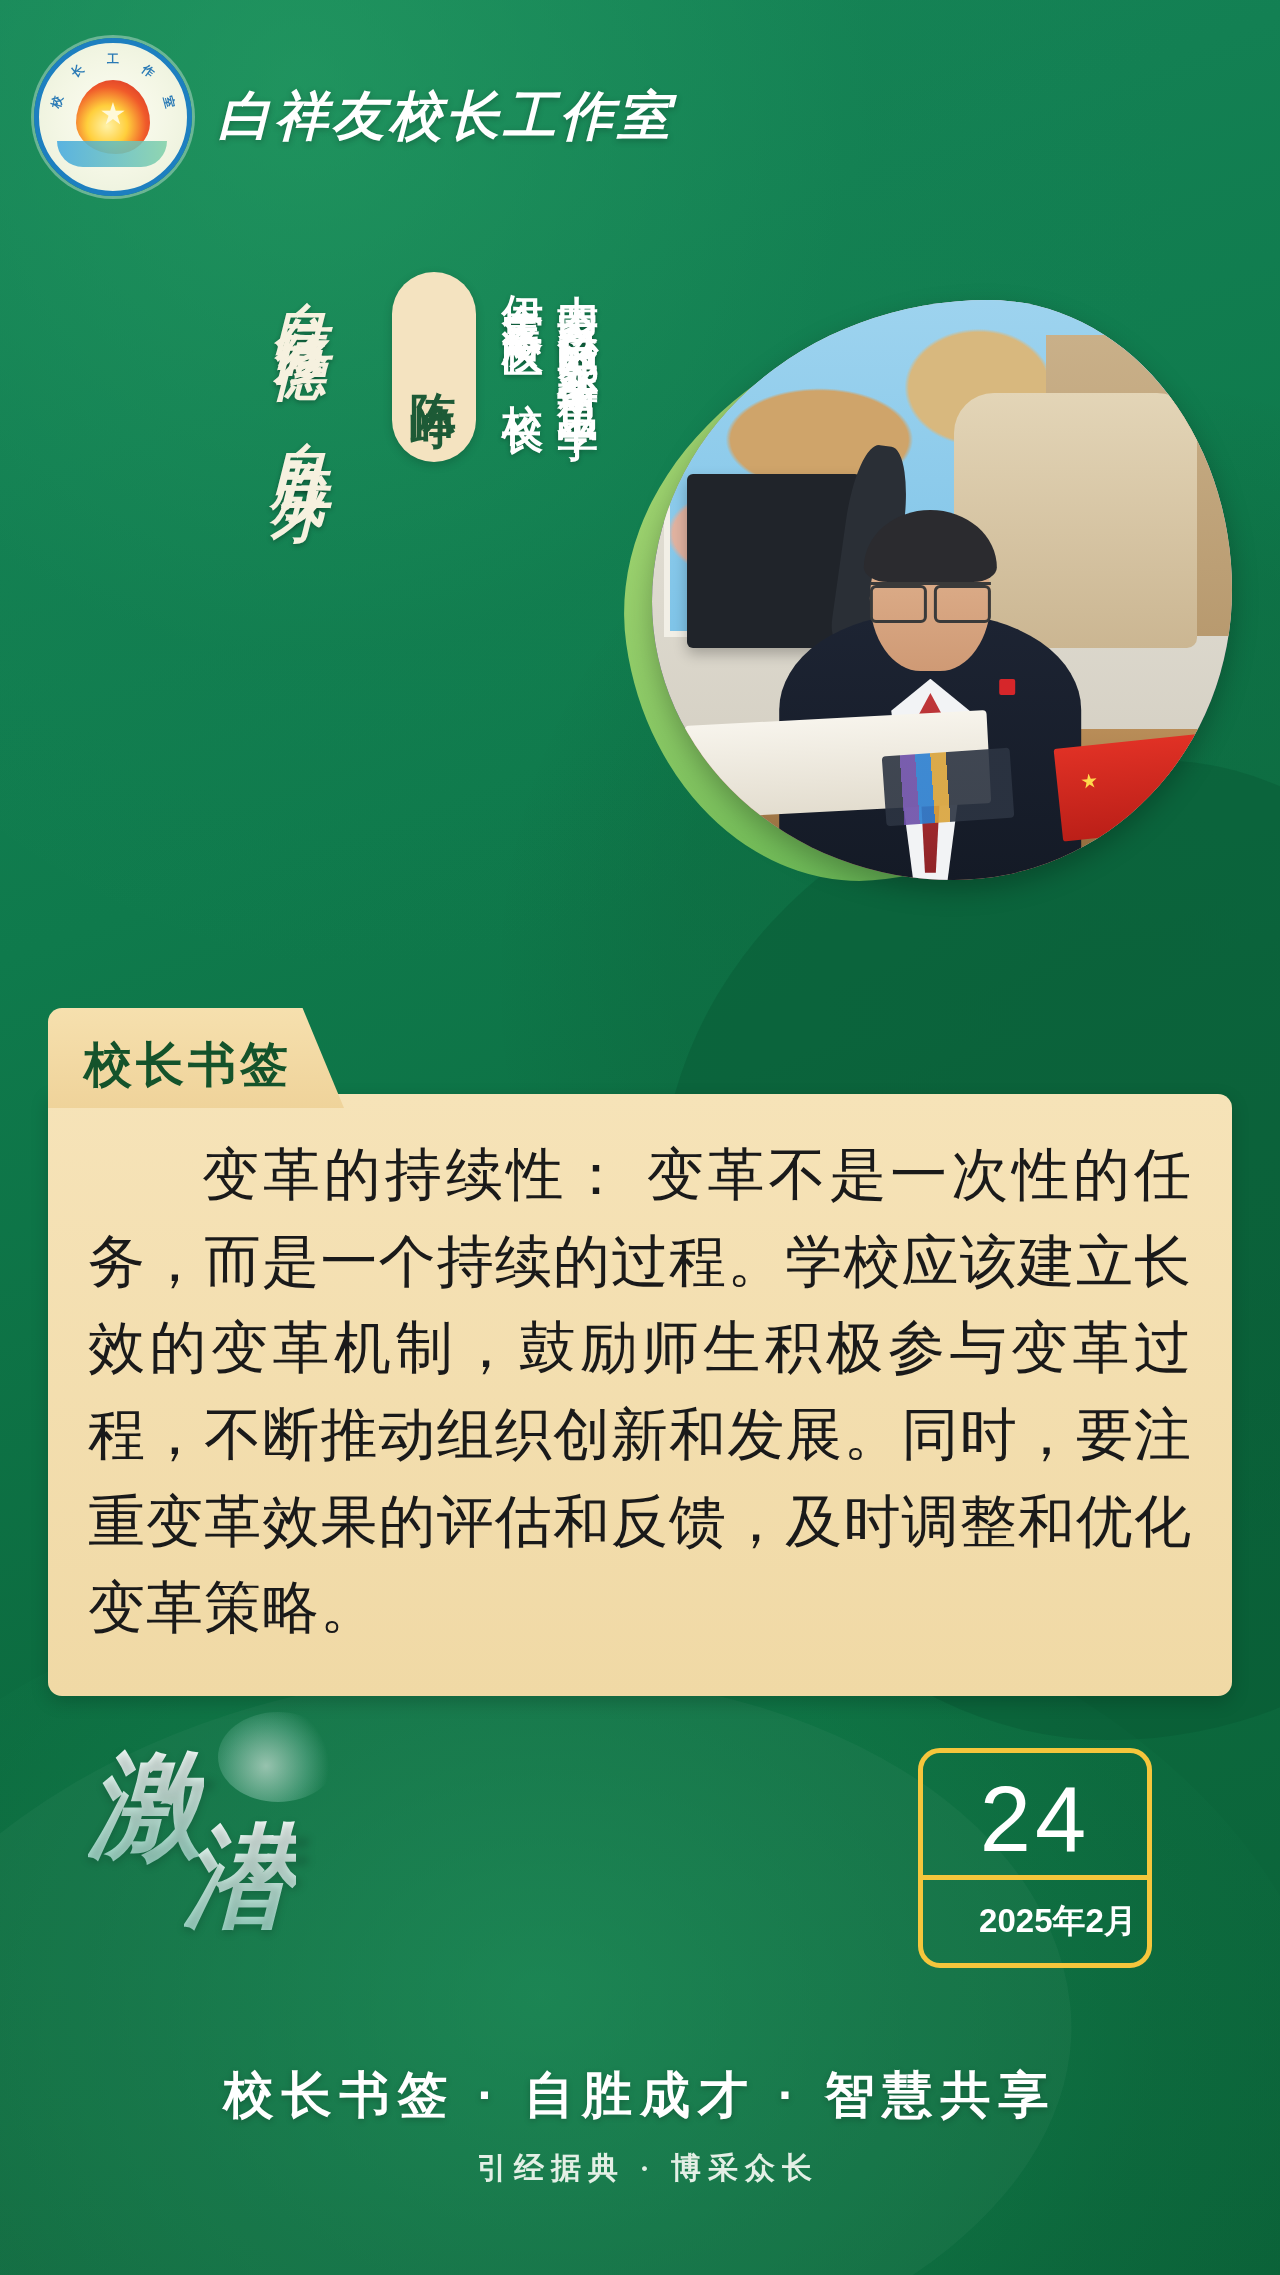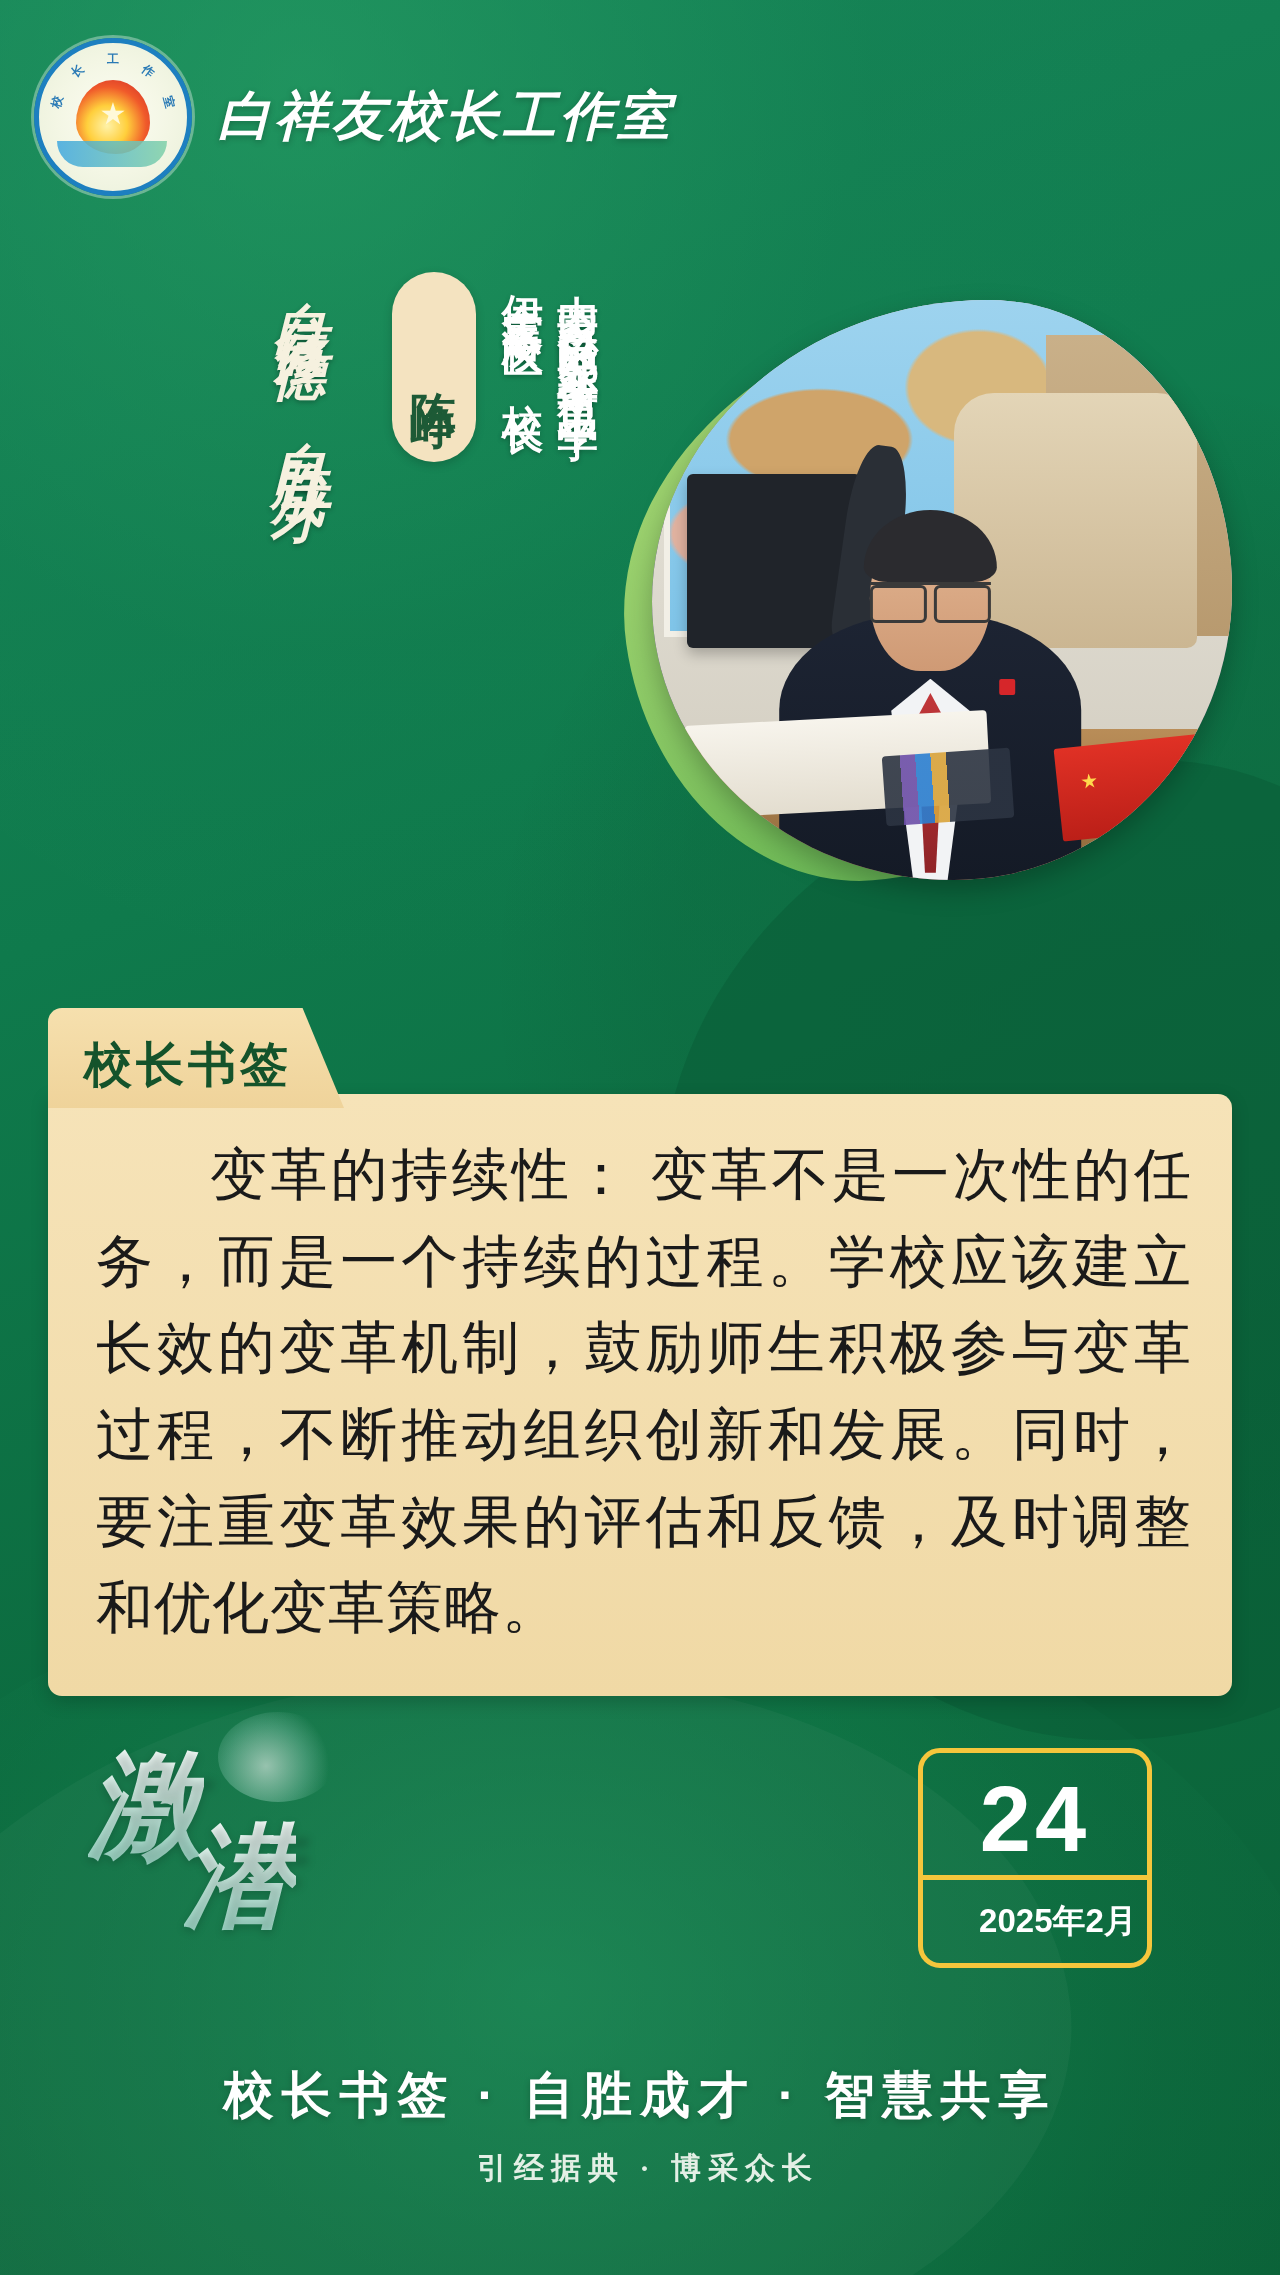--- a/index.html
+++ b/index.html
@@ -451,21 +451,20 @@
     box-shadow: 0 6px 18px rgba(0,0,0,0.18);
   }
   .card-text {
     color: #1a1a1a;
     font-family: "Liberation Serif", "DejaVu Serif", serif;
     font-size: 57px;
     line-height: 1.52;
     text-indent: 2em;
     letter-spacing: 1px;
     text-align: justify;
-    margin-left: 8px;
   }
 
   
   .art-mark {
     position: absolute;
     left: 88px;
     top: 1728px;
     width: 260px;
     height: 220px;
     z-index: 6;
@@ -503,21 +502,21 @@
     border-radius: 22px;
     z-index: 6;
     display: flex;
     flex-direction: column;
     align-items: center;
     justify-content: center;
   }
   .date-day {
     color: #ffffff;
     font-size: 92px;
-    font-weight: 700;
+    font-weight: 400;
     letter-spacing: 4px;
     line-height: 1;
   }
   .date-sep {
     width: 100%;
     height: 5px;
     background: #f5c63c;
     position: absolute;
     left: 0;
     top: 122px;

